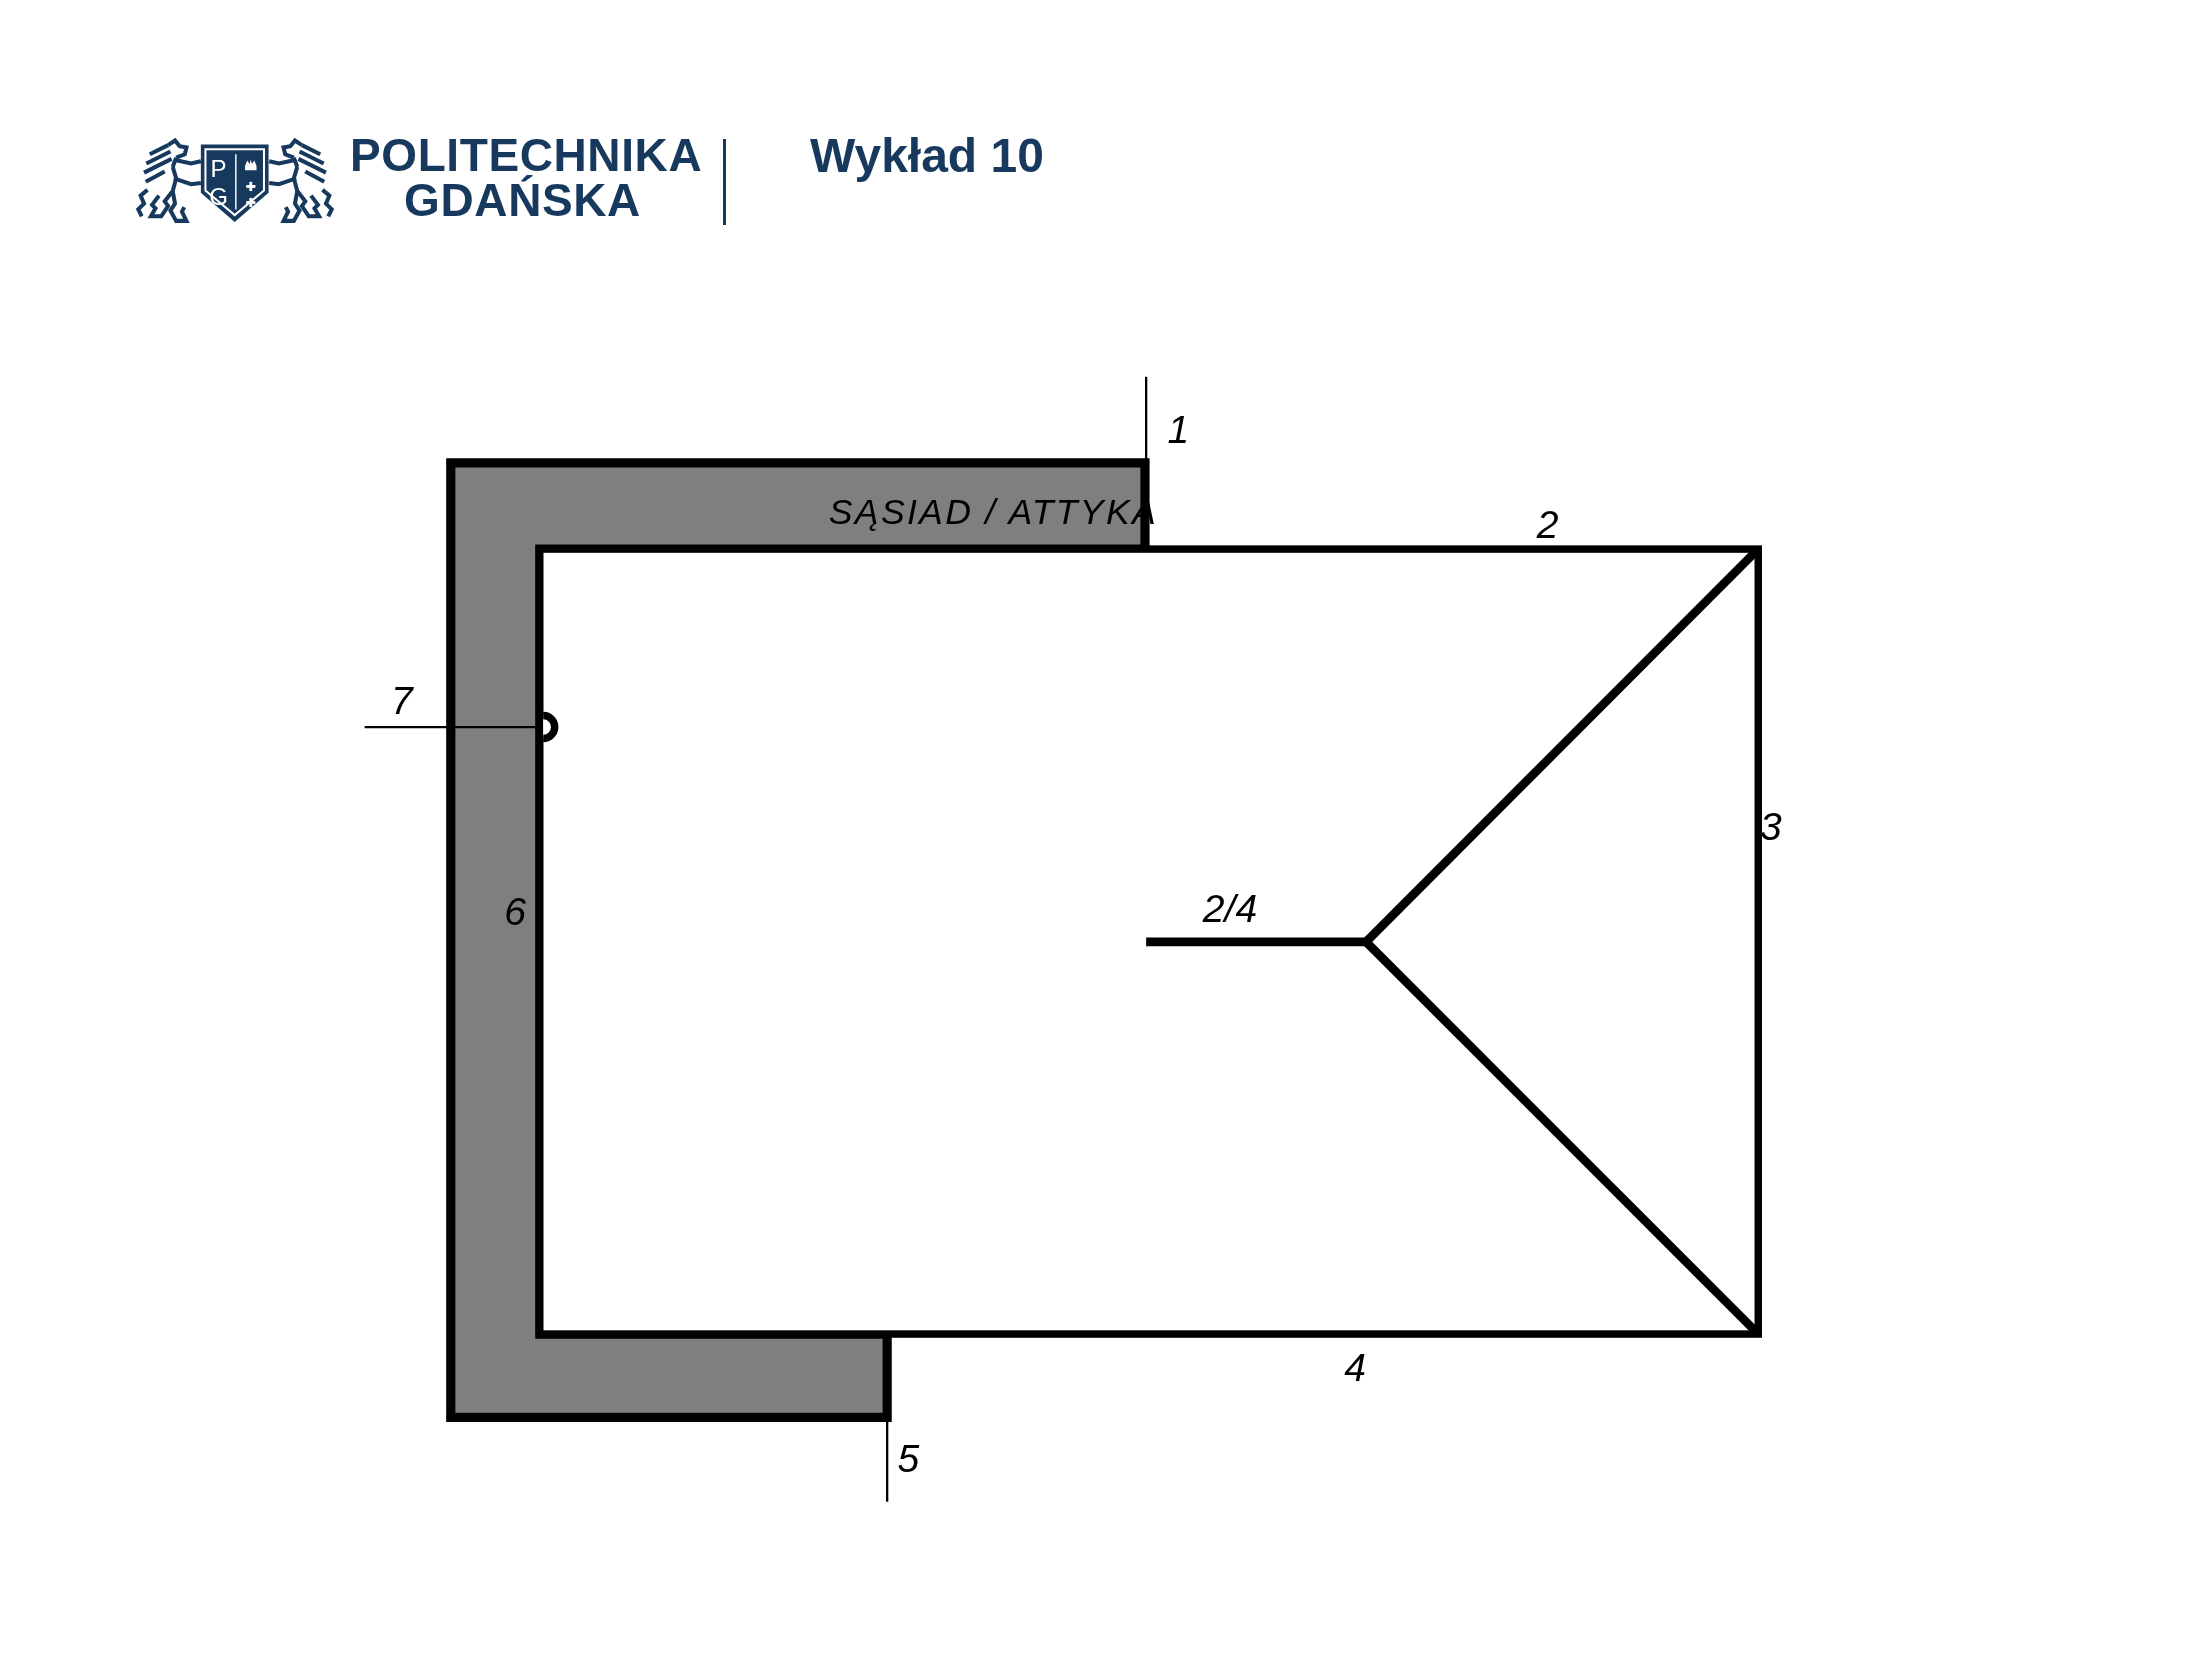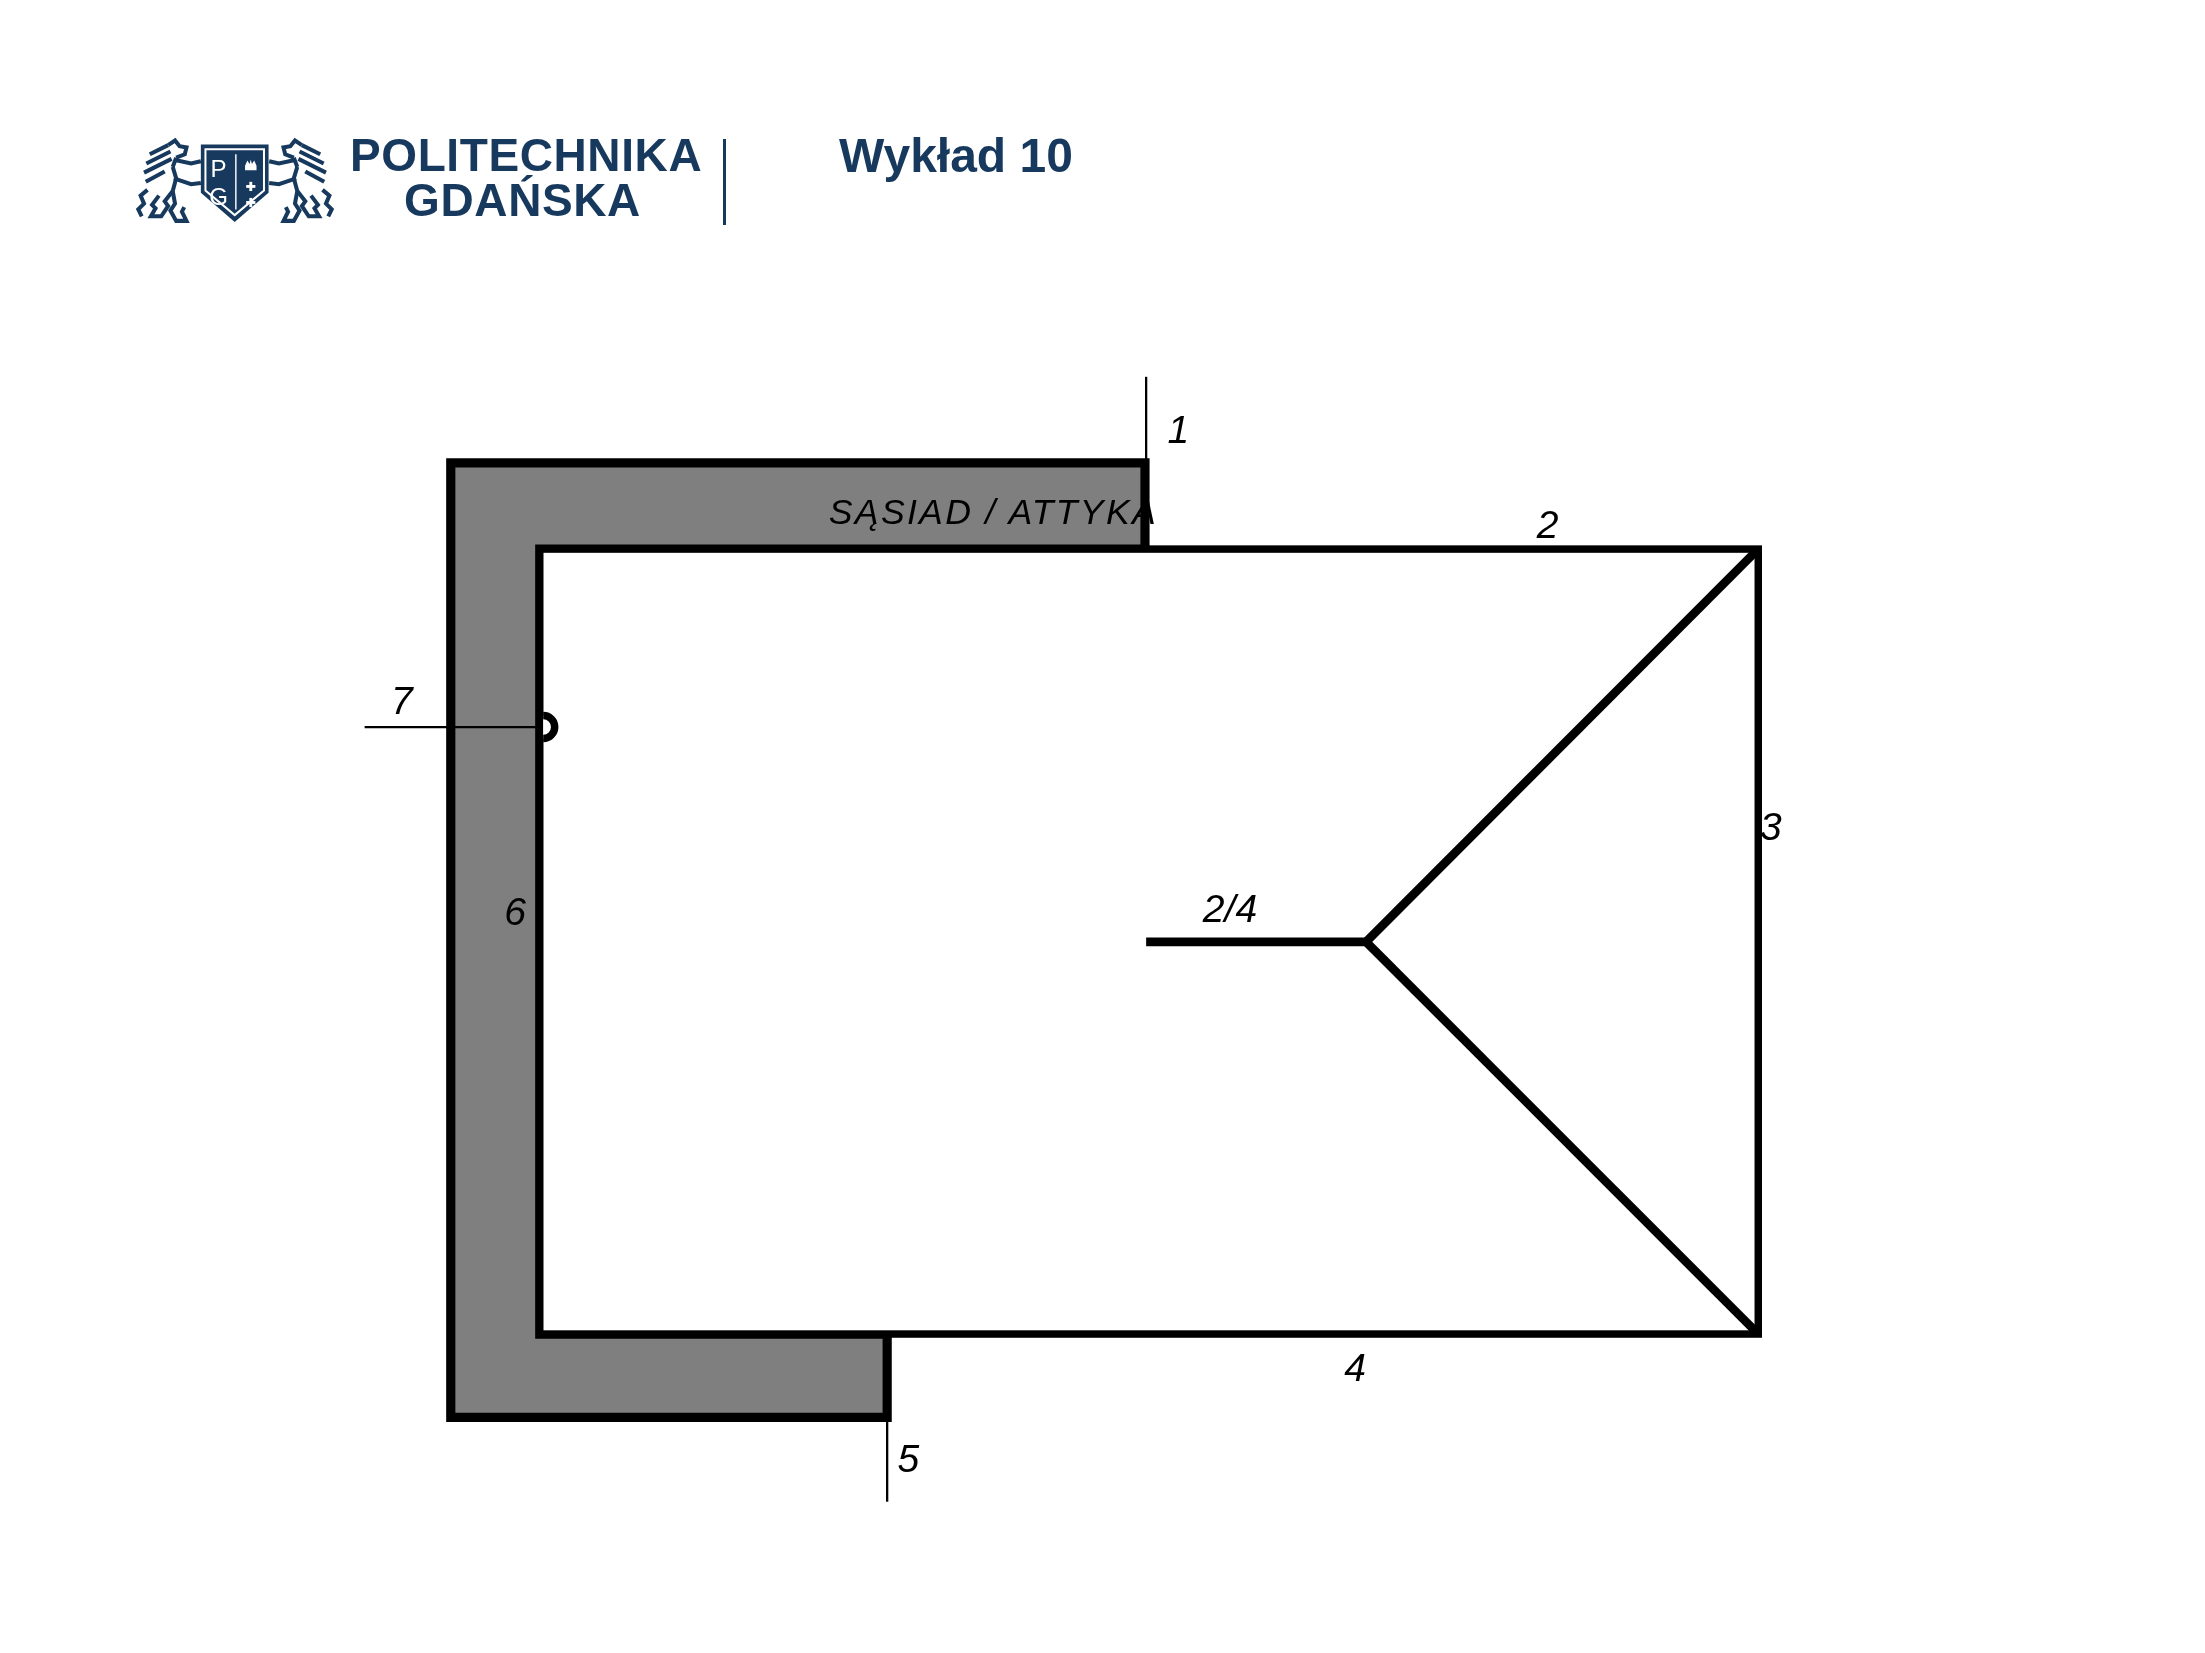--- a/index.html
+++ b/index.html
@@ -31,21 +31,20 @@
     width: 3.4px; height: 86px;
     background: #16395d;
   }
   .lecture-title {
     position: absolute; left: 810px; top: 127px;
     color: #16395d;
     font-weight: bold;
     font-size: 48px;
     line-height: 57px;
     white-space: nowrap;
-    margin-left: 29px;
   }
   
   .plan-svg { position: absolute; left: 0; top: 0; width: 2205px; height: 1654px; }
   .gray-region { fill: #7f7f7f; stroke: #000000; stroke-width: 16; stroke-linejoin: miter; }
   .roof-rect   { fill: #ffffff; stroke: #000000; stroke-width: 13; }
   .roof-line   { fill: none; stroke: #000000; stroke-width: 15; stroke-linecap: butt; }
   .leader      { fill: none; stroke: #000000; stroke-width: 4; }
   .drain       { fill: #ffffff; stroke: #000000; stroke-width: 13; }
   .cad {
     font-family: "Liberation Sans", sans-serif;

